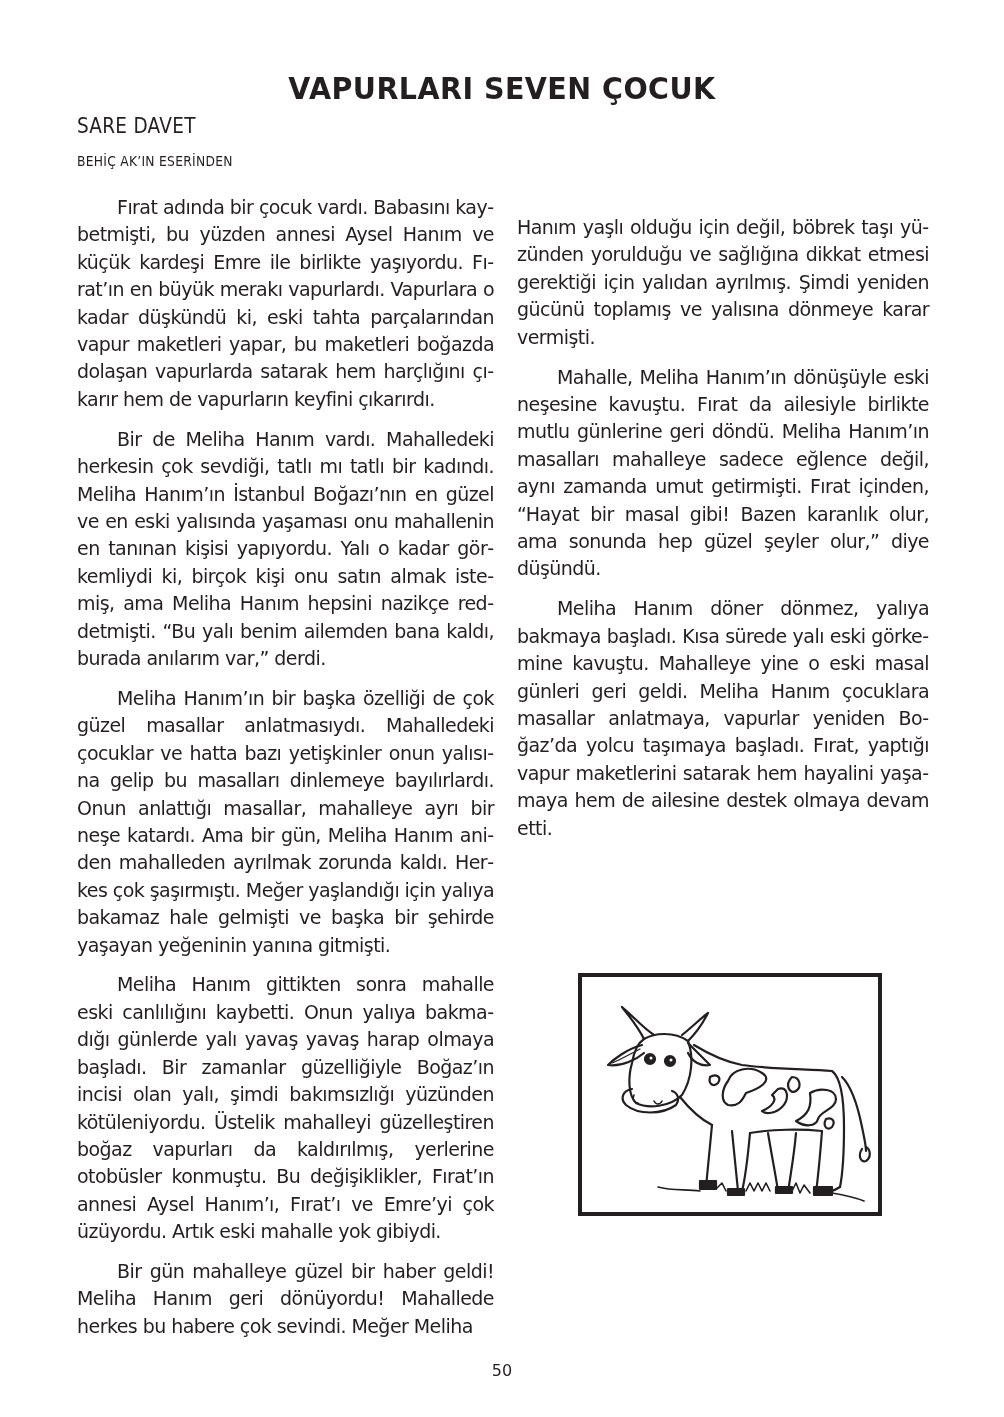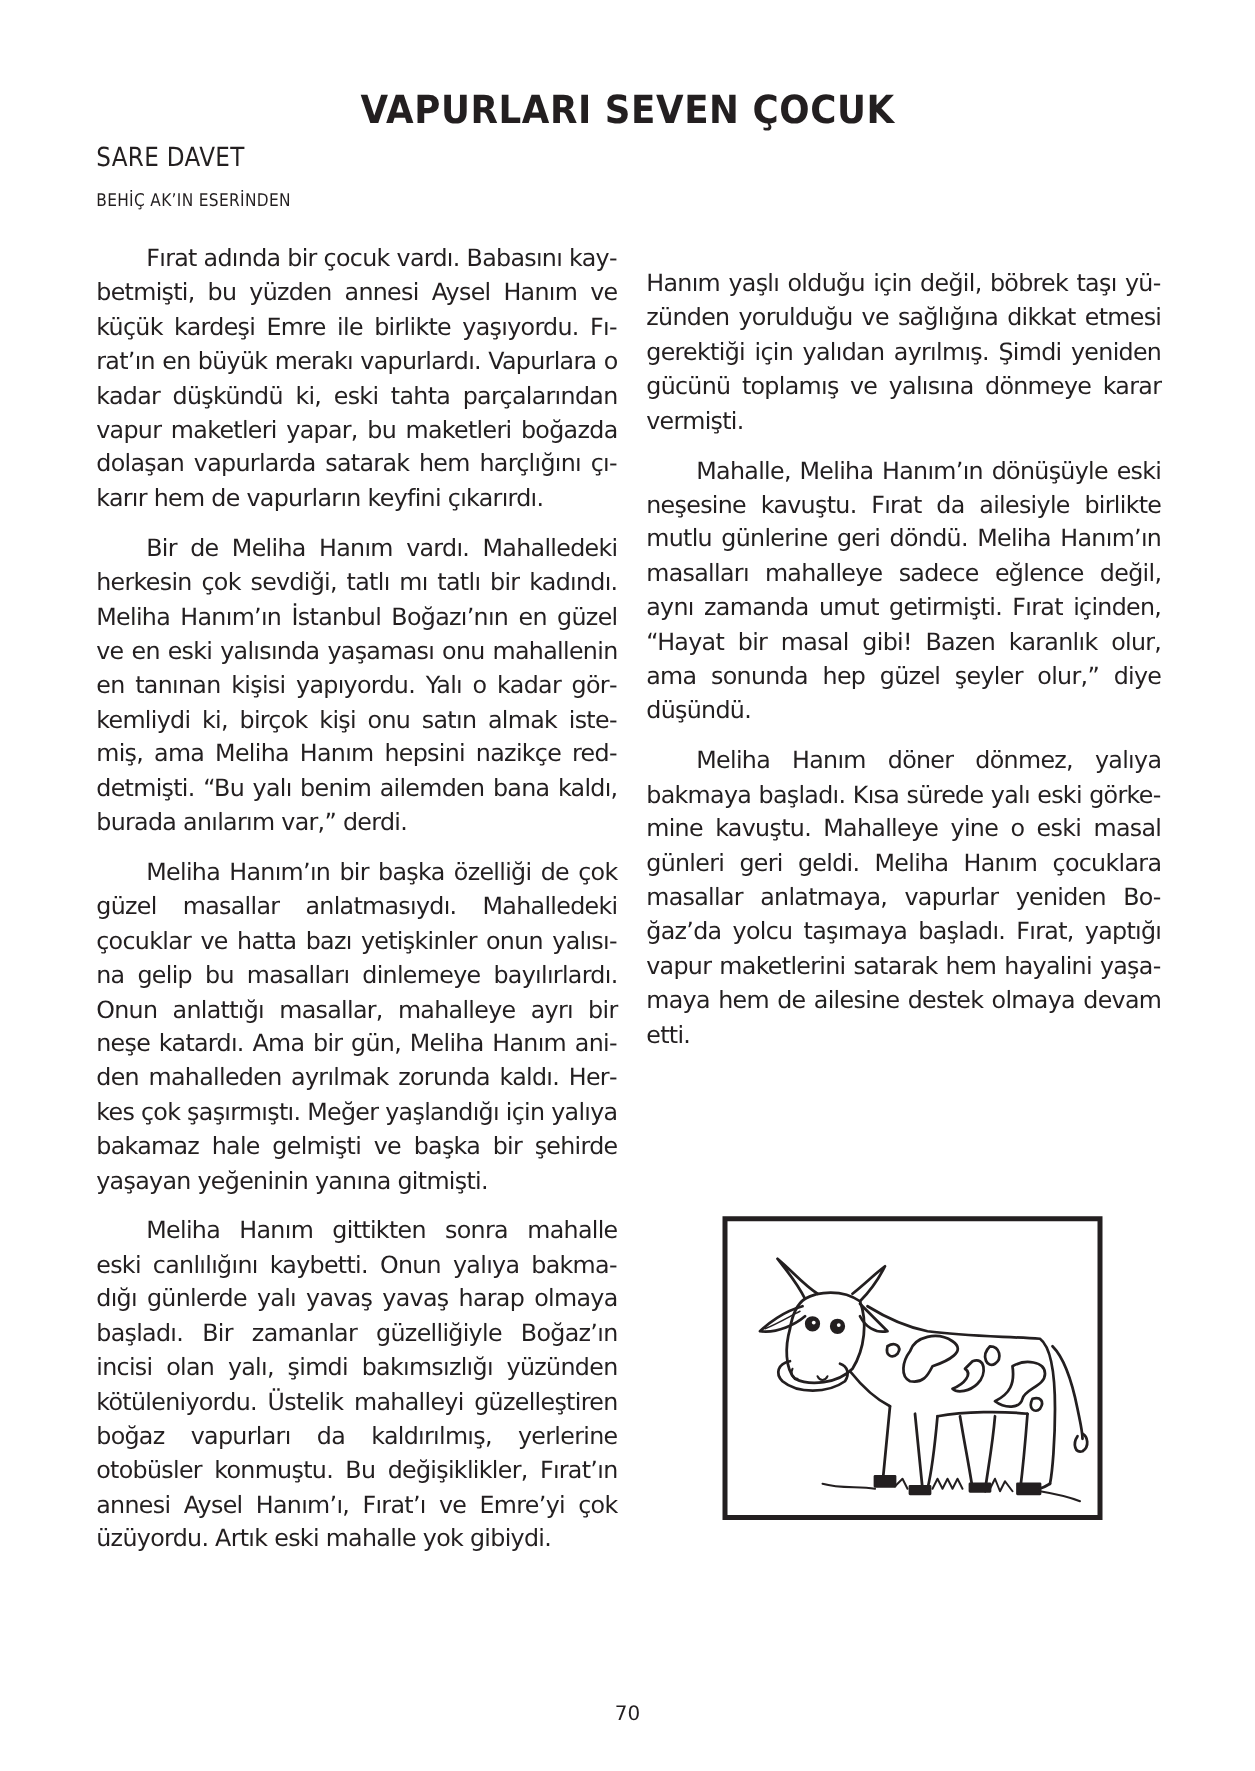--- a/index.html
+++ b/index.html
@@ -23,20 +23,21 @@
 <div class="page">
   <div class="title">VAPURLARI SEVEN ÇOCUK</div>
   <div class="author">SARE DAVET</div>
   <div class="source">BEHİÇ AK’IN ESERİNDEN</div>
 
   <div class="col col-left">
     <p>Fırat adında bir çocuk vardı. Babasını kay­betmişti, bu yüzden annesi Aysel Hanım ve küçük kardeşi Emre ile birlikte yaşıyordu. Fı­rat’ın en büyük merakı vapurlardı. Vapurlara o kadar düşkündü ki, eski tahta parçalarından vapur maketleri yapar, bu maketleri boğazda dolaşan vapurlarda satarak hem harçlığını çı­karır hem de vapurların keyfini çıkarırdı.</p>
     <p>Bir de Meliha Hanım vardı. Mahalledeki herkesin çok sevdiği, tatlı mı tatlı bir kadındı. Meliha Hanım’ın İstanbul Boğazı’nın en güzel ve en eski yalısında yaşaması onu mahallenin en tanınan kişisi yapıyordu. Yalı o kadar gör­kemliydi ki, birçok kişi onu satın almak iste­miş, ama Meliha Hanım hepsini nazikçe red­detmişti. “Bu yalı benim ailemden bana kaldı, burada anılarım var,” derdi.</p>
     <p>Meliha Hanım’ın bir başka özelliği de çok güzel masallar anlatmasıydı. Mahalledeki çocuklar ve hatta bazı yetişkinler onun yalısı­na gelip bu masalları dinlemeye bayılırlardı. Onun anlattığı masallar, mahalleye ayrı bir neşe katardı. Ama bir gün, Meliha Hanım ani­den mahalleden ayrılmak zorunda kaldı. Her­kes çok şaşırmıştı. Meğer yaşlandığı için yalı­ya bakamaz hale gelmişti ve başka bir şehirde yaşayan yeğeninin yanına gitmişti.</p>
     <p>Meliha Hanım gittikten sonra mahalle eski canlılığını kaybetti. Onun yalıya bakma­dığı günlerde yalı yavaş yavaş harap olmaya başladı. Bir zamanlar güzelliğiyle Boğaz’ın incisi olan yalı, şimdi bakımsızlığı yüzünden kötüleniyordu. Üstelik mahalleyi güzelleşti­ren boğaz vapurları da kaldırılmış, yerlerine otobüsler konmuştu. Bu değişiklikler, Fırat’ın annesi Aysel Hanım’ı, Fırat’ı ve Emre’yi çok üzüyordu. Artık eski mahalle yok gibiydi.</p>
+    <p>Bir gün mahalleye güzel bir haber geldi! Meliha Hanım geri dönüyordu! Mahallede herkes bu habere çok sevindi. Meğer Meliha</p>
   </div>
 
   <div class="col col-right">
     <p class="noindent">Hanım yaşlı olduğu için değil, böbrek taşı yü­zünden yorulduğu ve sağlığına dikkat etmesi gerektiği için yalıdan ayrılmış. Şimdi yeniden gücünü toplamış ve yalısına dönmeye karar vermişti.</p>
     <p>Mahalle, Meliha Hanım’ın dönüşüyle eski neşesine kavuştu. Fırat da ailesiyle bir­likte mutlu günlerine geri döndü. Meliha Ha­nım’ın masalları mahalleye sadece eğlence değil, aynı zamanda umut getirmişti. Fırat içinden, “Hayat bir masal gibi! Bazen karan­lık olur, ama sonunda hep güzel şeyler olur,” diye düşündü.</p>
     <p>Meliha Hanım döner dönmez, yalıya bakmaya başladı. Kısa sürede yalı eski görke­mine kavuştu. Mahalleye yine o eski masal günleri geri geldi. Meliha Hanım çocuklara masallar anlatmaya, vapurlar yeniden Bo­ğaz’da yolcu taşımaya başladı. Fırat, yaptığı vapur maketlerini satarak hem hayalini yaşa­maya hem de ailesine destek olmaya devam etti.</p>
   </div>
 
   <div class="figure">
     <svg viewBox="0 0 296 235" fill="none" stroke="#231f20" stroke-width="2.2" stroke-linecap="round" stroke-linejoin="round">
@@ -85,14 +86,14 @@
       <path d="M228 116 C 238 110, 254 112, 254 122 C 254 132, 238 134, 236 142 C 234 150, 222 150, 214 144 C 226 138, 230 130, 228 116 Z"></path>
       <path d="M244 142 C 250 140, 254 144, 250 150 C 246 154, 240 150, 244 142 Z"></path>
 
       <path d="M260 100 C 270 110, 276 130, 280 150 C 282 160, 284 168, 284 174"></path>
       <path d="M280 172 C 276 178, 278 186, 284 184 C 290 180, 288 172, 284 170"></path>
 
       <path d="M76 210 C 90 214, 104 212, 118 214 M 134 212 L 140 206 L 144 214 M 164 214 L 168 206 L 172 214 L 176 206 L 180 214 L 184 206 L 188 214 M 210 214 L 214 206 L 218 216 L 222 208 L 228 216 M 250 216 C 262 218, 272 220, 282 224" stroke-width="1.6"></path>
     </svg>
   </div>
 
-  <div class="page-number">70</div>
+  <div class="page-number">50</div>
 </div>
 
 </body></html>

